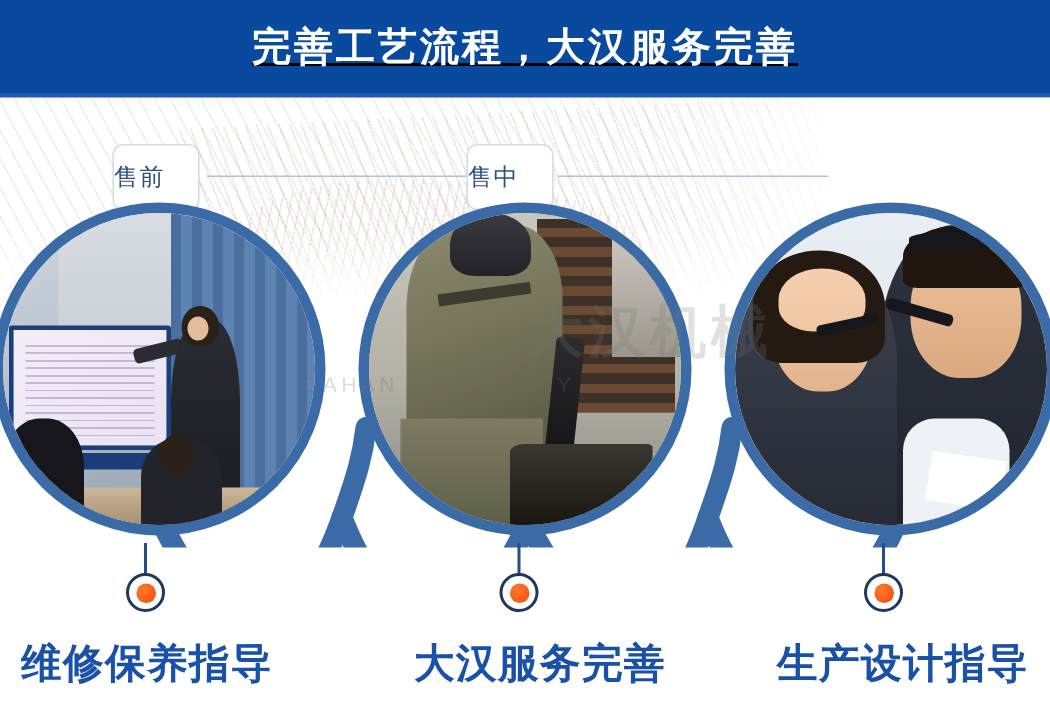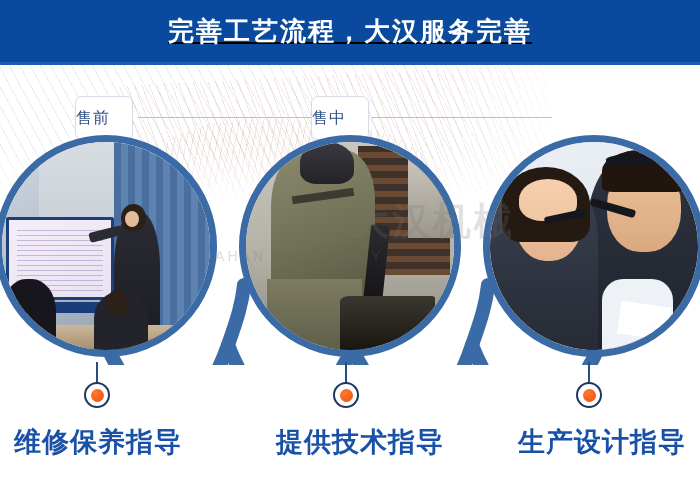--- a/index.html
+++ b/index.html
@@ -344,16 +344,16 @@
       <i></i>
     </div>
   <div class="node-dot d2">
       <i></i>
     </div>
   <div class="node-dot d3">
       <i></i>
     </div>
 
   <div class="caption cap1">维修保养指导</div>
-  <div class="caption cap2">提供技术指导</div>
+  <div class="caption cap2">大汉服务完善</div>
   <div class="caption cap3">生产设计指导</div>
 
 </div>
 
 </body></html>

